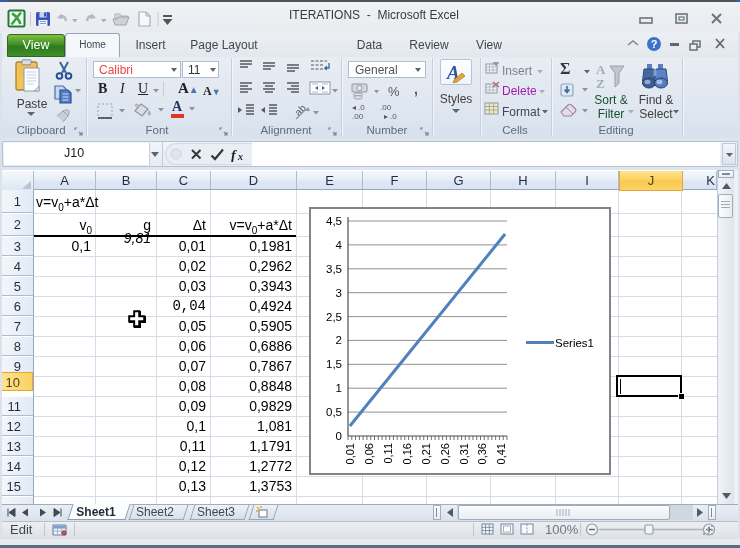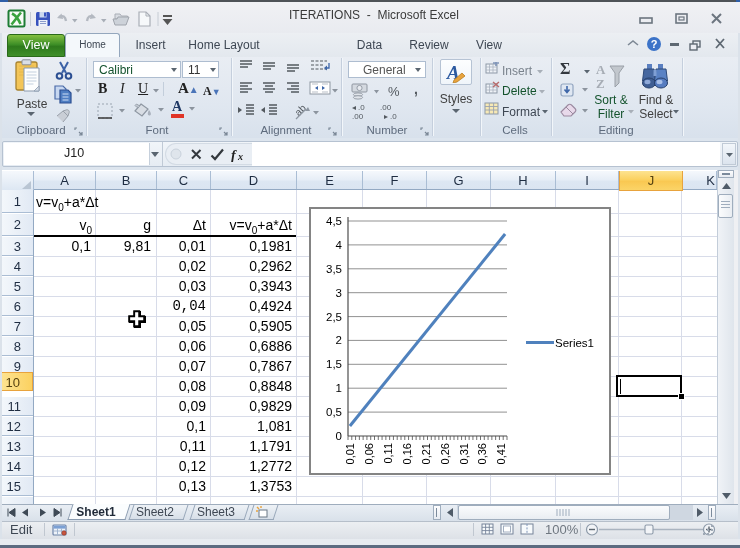--- a/index.html
+++ b/index.html
@@ -75,21 +75,21 @@
   <div class="abs" style="left:7px;top:34px;width:58px;height:23px;border-radius:3px 3px 0 0;
        background:linear-gradient(#84bf41,#3e8f27 45%,#2e7a1c 55%,#3f8f2a);border:1px solid #2a6a1a;box-sizing:border-box;">
     <div style="text-align:center;color:#fff;font-size:12.5px;line-height:21px;">View</div>
   </div>
 
   <div class="abs" style="left:65px;top:33px;width:55px;height:24px;border-radius:3px 3px 0 0;
        background:#f4f8fb;border:1px solid #94a7bd;border-bottom:none;box-sizing:border-box;">
     <div style="text-align:center;color:#3e4753;font-size:10px;line-height:22px;">Home</div>
   </div>
   <div class="tabtxt" style="left:120px;width:61px;top:33px;height:24px;">Insert</div>
-  <div class="tabtxt" style="left:181px;width:86px;top:33px;height:24px;">Home Layout</div>
+  <div class="tabtxt" style="left:181px;width:86px;top:33px;height:24px;">Page Layout</div>
   <div class="tabtxt" style="left:345px;width:49px;top:33px;height:24px;">Data</div>
   <div class="tabtxt" style="left:394px;width:70px;top:33px;height:24px;">Review</div>
   <div class="tabtxt" style="left:464px;width:50px;top:33px;height:24px;">View</div>
 
   <svg class="abs" style="left:626px;top:37px;" width="108" height="14" viewBox="0 0 108 14">
     <path d="M2 8 l5 -4 5 4" fill="none" stroke="#7d8894" stroke-width="1.6"></path>
     <circle cx="28" cy="7" r="7" fill="#3c73c8"></circle>
     <text x="28" y="11" font-size="11" font-weight="bold" fill="#fff" text-anchor="middle">?</text>
     <rect x="44" y="6" width="9" height="3" fill="#5e6872"></rect>
     <rect x="67" y="4" width="7" height="6" fill="none" stroke="#5e6872" stroke-width="1.4"></rect>
@@ -141,21 +141,21 @@
     </svg>
   <svg class="abs" style="left:74px;top:88px;" width="8" height="6">
       <path d="M1 1 h6 l-3 3.5 z" fill="#8c949e"></path>
     </svg>
 
   <svg class="abs" style="left:74px;top:127px;" width="9" height="9" viewBox="0 0 9 9">
     <path d="M1 3 v-2 h2 M5 5 l3 3 M8 5 v3 h-3" fill="none" stroke="#7a8796" stroke-width="1.2"></path>
   </svg>
 
   <div class="abs" style="left:93px;top:61px;width:88px;height:17px;background:#fff;
-       border:1px solid #aebdd0;font-size:12px;color:#14532d;line-height:16px;padding-left:5px;box-sizing:border-box;">Calibri</div>
+       border:1px solid #aebdd0;font-size:12px;color:#ef4444;line-height:16px;padding-left:5px;box-sizing:border-box;">Calibri</div>
   <svg class="abs" style="left:170px;top:67px;" width="8" height="6">
       <path d="M1 1 h6 l-3 4 z" fill="#5a6570"></path>
     </svg>
   <div class="abs" style="left:182px;top:61px;width:37px;height:17px;background:#fff;
        border:1px solid #aebdd0;font-size:12px;color:#333;line-height:16px;padding-left:5px;box-sizing:border-box;">11</div>
   <svg class="abs" style="left:209px;top:67px;" width="8" height="6">
       <path d="M1 1 h6 l-3 4 z" fill="#5a6570"></path>
     </svg>
   <div class="abs" style="left:98px;top:81px;width:16px;font-size:14px;font-weight:bold;color:#222;font-family:'Liberation Serif',serif;">B</div>
   <div class="abs" style="left:120px;top:81px;width:16px;font-size:14px;font-style:italic;color:#222;font-family:'Liberation Serif',serif;">I</div>
@@ -224,21 +224,21 @@
       <path d="M1 1 h6 l-3 3.5 z" fill="#8c949e"></path>
     </svg>
   <svg class="abs" style="left:312px;top:110px;" width="8" height="6">
       <path d="M1 1 h6 l-3 3.5 z" fill="#8c949e"></path>
     </svg>
   <svg class="abs" style="left:328px;top:127px;" width="9" height="9" viewBox="0 0 9 9">
     <path d="M1 3 v-2 h2 M5 5 l3 3 M8 5 v3 h-3" fill="none" stroke="#7a8796" stroke-width="1.2"></path>
   </svg>
 
   <div class="abs" style="left:348px;top:61px;width:78px;height:17px;background:#fff;
-       border:1px solid #aebdd0;font-size:12px;color:#555;line-height:16px;padding-left:14px;box-sizing:border-box;">General</div>
+       border:1px solid #aebdd0;font-size:12px;color:#555;line-height:16px;padding-left:6px;box-sizing:border-box;">General</div>
   <svg class="abs" style="left:414px;top:67px;" width="8" height="6">
       <path d="M1 1 h6 l-3 4 z" fill="#5a6570"></path>
     </svg>
   <svg class="abs" style="left:350px;top:82px;" width="80" height="18" viewBox="0 0 80 18">
     <rect x="2" y="2" width="15" height="8" rx="1" fill="#d4d9e0" stroke="#8f96a0" stroke-width="1"></rect>
     <circle cx="9.5" cy="6" r="2.6" fill="#e8ebf0" stroke="#8f96a0" stroke-width="0.9"></circle>
     <ellipse cx="8" cy="12.6" rx="4.6" ry="1.7" fill="#e0e4ea" stroke="#8f96a0" stroke-width="0.9"></ellipse>
     <ellipse cx="8" cy="15.4" rx="4.6" ry="1.7" fill="#e0e4ea" stroke="#8f96a0" stroke-width="0.9"></ellipse>
     <path d="M24 8 h5 l-2.5 3.5 z" fill="#8c949e"></path>
     <text x="38" y="14" font-size="13" fill="#53595f">%</text>
@@ -277,21 +277,21 @@
       <rect x="2" y="2" width="11" height="9" fill="#eef2f7" stroke="#8e99a7" stroke-width="1"></rect>
       <path d="M2 5 h11 M2 8 h11 M5.5 2 v9 M9 2 v9" stroke="#aab3bf" stroke-width="0.8"></path>
       <path d="M9 0 l6 5 M15 0 l-6 5" stroke="#b86a6a" stroke-width="1.4"></path>
     </g>
     <g transform="translate(0,40)">
       <rect x="1" y="1" width="13" height="11" fill="#f7e9b5" stroke="#8e99a7" stroke-width="1"></rect>
       <path d="M1 4.5 h13 M1 8 h13 M5.3 1 v11 M9.6 1 v11" stroke="#9aa3af" stroke-width="0.9"></path>
     </g>
   </svg>
   <div class="abs ribtxt" style="left:502px;top:64px;color:#7a838d;">Insert</div>
-  <div class="abs ribtxt" style="left:502px;top:84px;color:#14532d;">Delete</div>
+  <div class="abs ribtxt" style="left:502px;top:84px;color:#a21caf;">Delete</div>
   <div class="abs ribtxt" style="left:502px;top:105px;color:#3e4753;">Format</div>
   <svg class="abs" style="left:536px;top:69px;" width="8" height="6">
       <path d="M1 1 h6 l-3 3.5 z" fill="#a8afb8"></path>
     </svg>
   <svg class="abs" style="left:538px;top:89px;" width="8" height="6">
       <path d="M1 1 h6 l-3 3.5 z" fill="#a8afb8"></path>
     </svg>
   <svg class="abs" style="left:541px;top:109px;" width="8" height="6">
       <path d="M1 1 h6 l-3 3.5 z" fill="#5a6570"></path>
     </svg>
@@ -429,21 +429,21 @@
 
   <div class="celltxt" style="left:36px;top:192px;text-align:left;">v=v<sub style="font-size:10px;">0</sub>+a*Δt</div>
   <div class="celltxt" style="right:648px;top:215px;left:36px;">v<sub style="font-size:10px;">0</sub></div>
   <div class="celltxt" style="left:96px;top:215px;width:55px;">g</div>
   <div class="celltxt" style="left:157px;top:215px;width:49px;">Δt</div>
   <div class="celltxt" style="left:211px;top:215px;width:81px;">v=v<sub style="font-size:10px;">0</sub>+a*Δt</div>
 
   <div class="abs" style="left:34px;top:235px;width:262px;height:2px;background:#000;"></div>
 
   <div class="celltxt" style="left:36px;top:236px;width:55px;">0,1</div>
-  <div class="celltxt" style="left:96px;top:236px;width:55px;">9,81</div>
+  <div class="celltxt" style="left:96px;top:228px;width:55px;font-style:italic;">9,81</div>
   <div class="celltxt" style="left:157px;top:236px;width:49px;">0,01</div>
   <div class="celltxt" style="left:211px;top:236px;width:81px;">0,1981</div>
   <div class="celltxt" style="left:157px;top:256px;width:49px;">0,02</div>
   <div class="celltxt" style="left:211px;top:256px;width:81px;">0,2962</div>
   <div class="celltxt" style="left:157px;top:276px;width:49px;">0,03</div>
   <div class="celltxt" style="left:211px;top:276px;width:81px;">0,3943</div>
   <div class="celltxt" style="left:157px;top:296px;width:49px;font-family:Liberation Mono, monospace;">0,04</div>
   <div class="celltxt" style="left:211px;top:296px;width:81px;">0,4924</div>
   <div class="celltxt" style="left:157px;top:316px;width:49px;">0,05</div>
   <div class="celltxt" style="left:211px;top:316px;width:81px;">0,5905</div>

